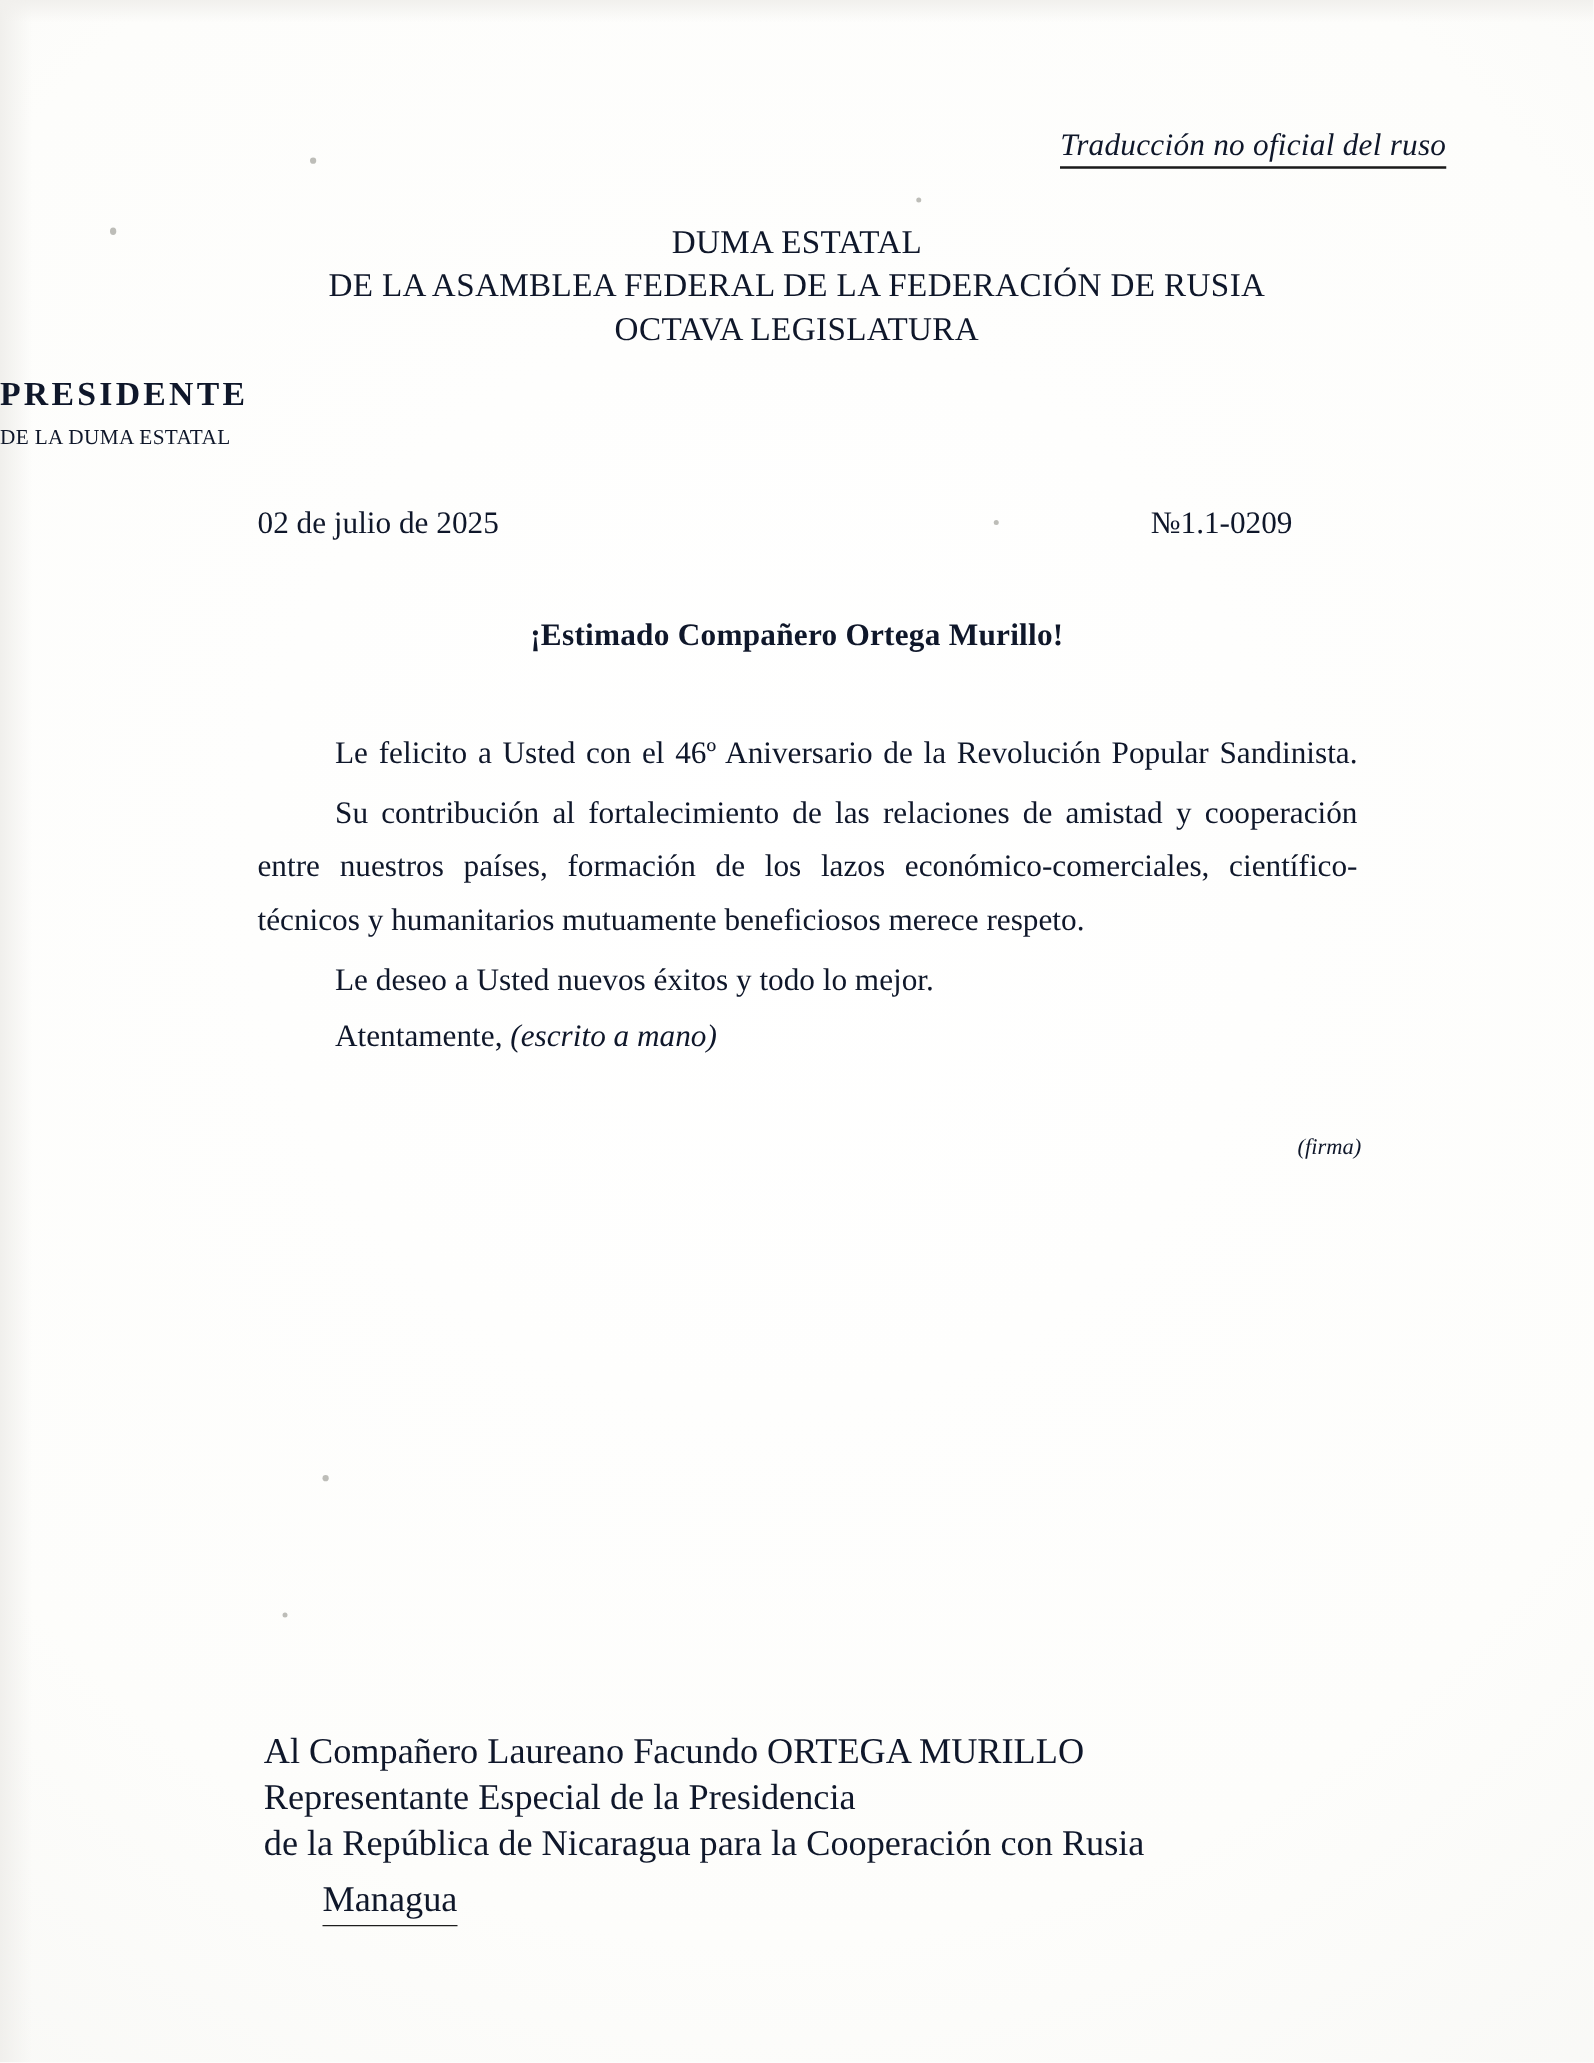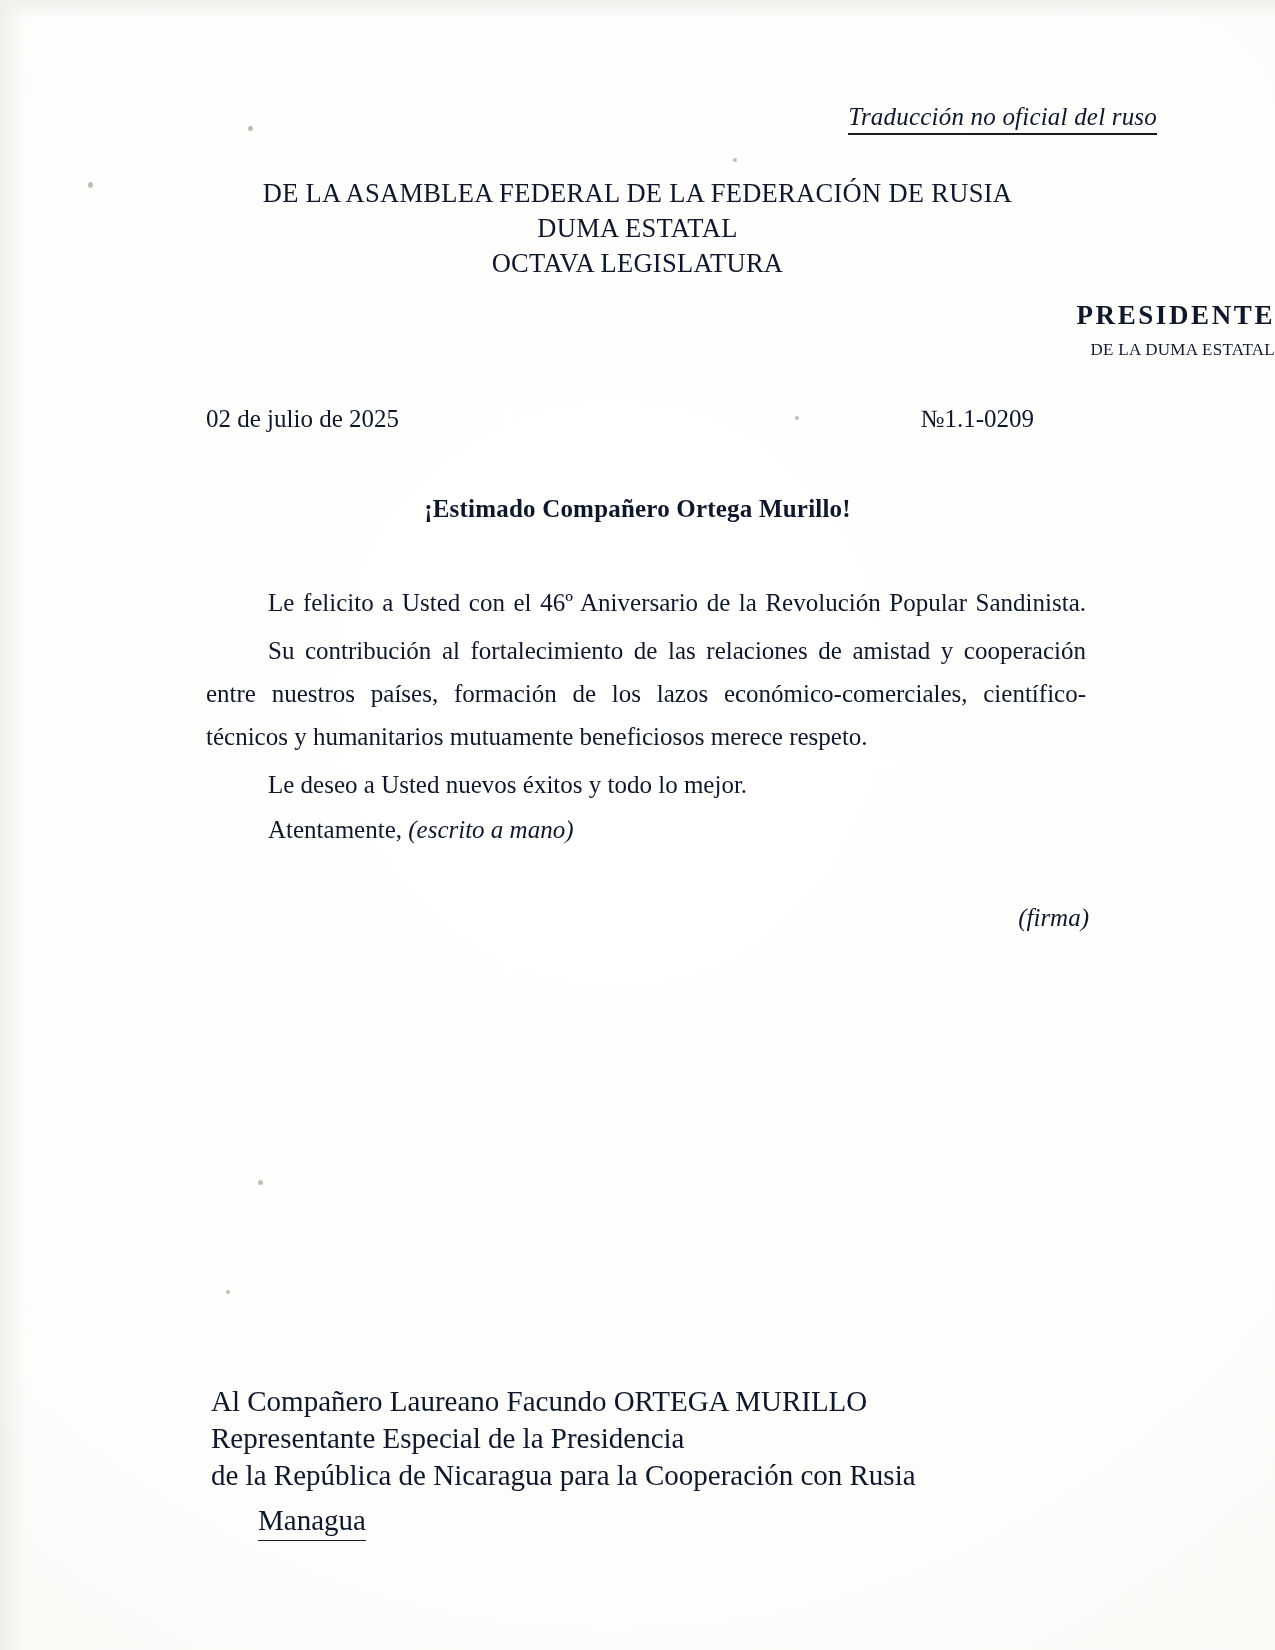--- a/index.html
+++ b/index.html
@@ -61,21 +61,21 @@
   .letterhead-line {
     font-size: 26.5px;
     line-height: 35px;
     letter-spacing: 0.3px;
     white-space: nowrap;
   }
   .office-block {
     position: absolute;
     left: 0; right: 0;
     top: 298px;
-    text-align: right;
+    text-align: left;
   }
   .office-title {
     font-size: 27px;
     font-weight: bold;
     letter-spacing: 2.6px;
     line-height: 34px;
   }
   .office-sub {
     font-size: 17px;
     line-height: 36px;
@@ -132,21 +132,21 @@
     line-height: 45px;
   }
   .handnote { font-style: italic; }
 
   
   .signature-block {
     position: absolute;
     right: 186px;
     top: 897px;
     text-align: right;
-    font-size: 25px;
+    font-size: 18px;
     line-height: 41px;
   }
   .sig-firma { font-style: italic; }
   .sig-name { white-space: nowrap; }
 
   
   .addressee {
     position: absolute;
     left: 211px;
     top: 1383px;
@@ -182,22 +182,22 @@
   <div class="speck" style="left:733px;top:158px;width:4px;height:4px;"></div>
   <div class="speck" style="left:795px;top:416px;width:4px;height:4px;"></div>
   <div class="speck" style="left:258px;top:1180px;width:5px;height:5px;"></div>
   <div class="speck" style="left:226px;top:1290px;width:4px;height:4px;"></div>
 
   <div class="content">
 
     <div class="translation-note">Traducción no oficial del ruso</div>
 
     <div class="letterhead">
+      <div class="letterhead-line">DUMA ESTATAL</div>
       <div class="letterhead-line">DE LA ASAMBLEA FEDERAL DE LA FEDERACIÓN DE RUSIA</div>
-      <div class="letterhead-line">DUMA ESTATAL</div>
       <div class="letterhead-line">OCTAVA LEGISLATURA</div>
     </div>
 
     <div class="office-block">
       <div class="office-title">PRESIDENTE</div>
       <div class="office-sub">DE LA DUMA ESTATAL</div>
     </div>
 
     <div class="meta-row">
       <div class="meta-date">02 de julio de 2025</div>

